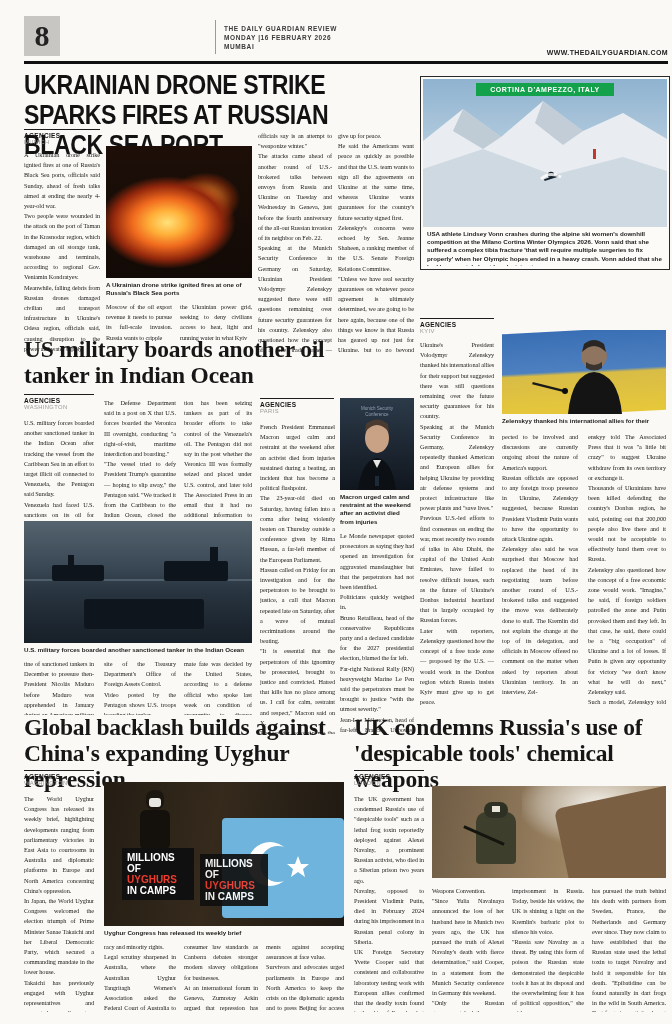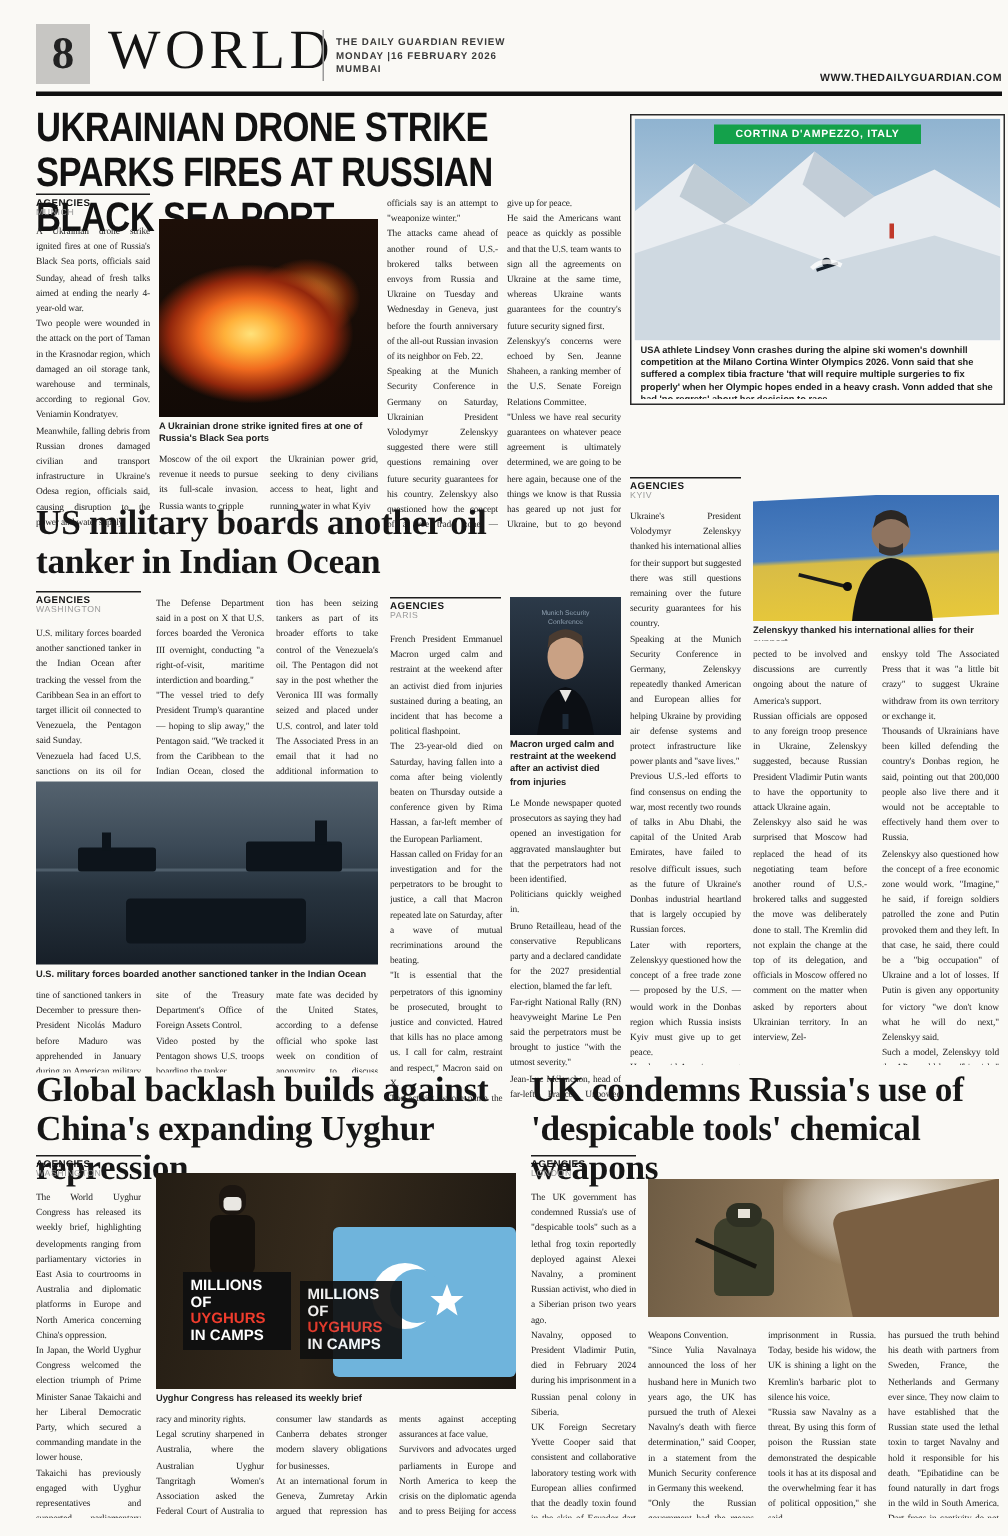--- a/index.html
+++ b/index.html
@@ -44,21 +44,20 @@
            padding:4px 5px;letter-spacing:0;}
   .placard .red{color:#ef3c2d;}
   .boxed{border:1px solid #2a2a2a;background:#fcfbf8;}
 </style>
 </head>
 <body>
 
 <div id="page">
 
   <div class="abs pagenum" style="left:24px;top:16px;width:36px;height:40px;">8</div>
-  <div class="abs section" style="left:72px;top:12px;">WORLD</div>
   <div class="abs vline" style="left:215px;top:20px;width:1px;height:34px;"></div>
   <div class="abs publine" style="left:224px;top:24px;">THE DAILY GUARDIAN REVIEW</div>
   <div class="abs publine" style="left:224px;top:33px;">MONDAY |16 FEBRUARY 2026</div>
   <div class="abs publine" style="left:224px;top:42px;">MUMBAI</div>
   <div class="abs site" style="right:4px;top:49px;">WWW.THEDAILYGUARDIAN.COM</div>
   <div class="abs rule-thick" style="left:24px;top:61px;width:644px;height:3px;"></div>
 
   <div class="abs mainhead" style="left:24px;top:70px;width:408px;">UKRAINIAN DRONE STRIKE SPARKS FIRES AT RUSSIAN BLACK SEA PORT</div>
 
   <div class="abs byline" style="left:24px;top:129px;width:76px;">

